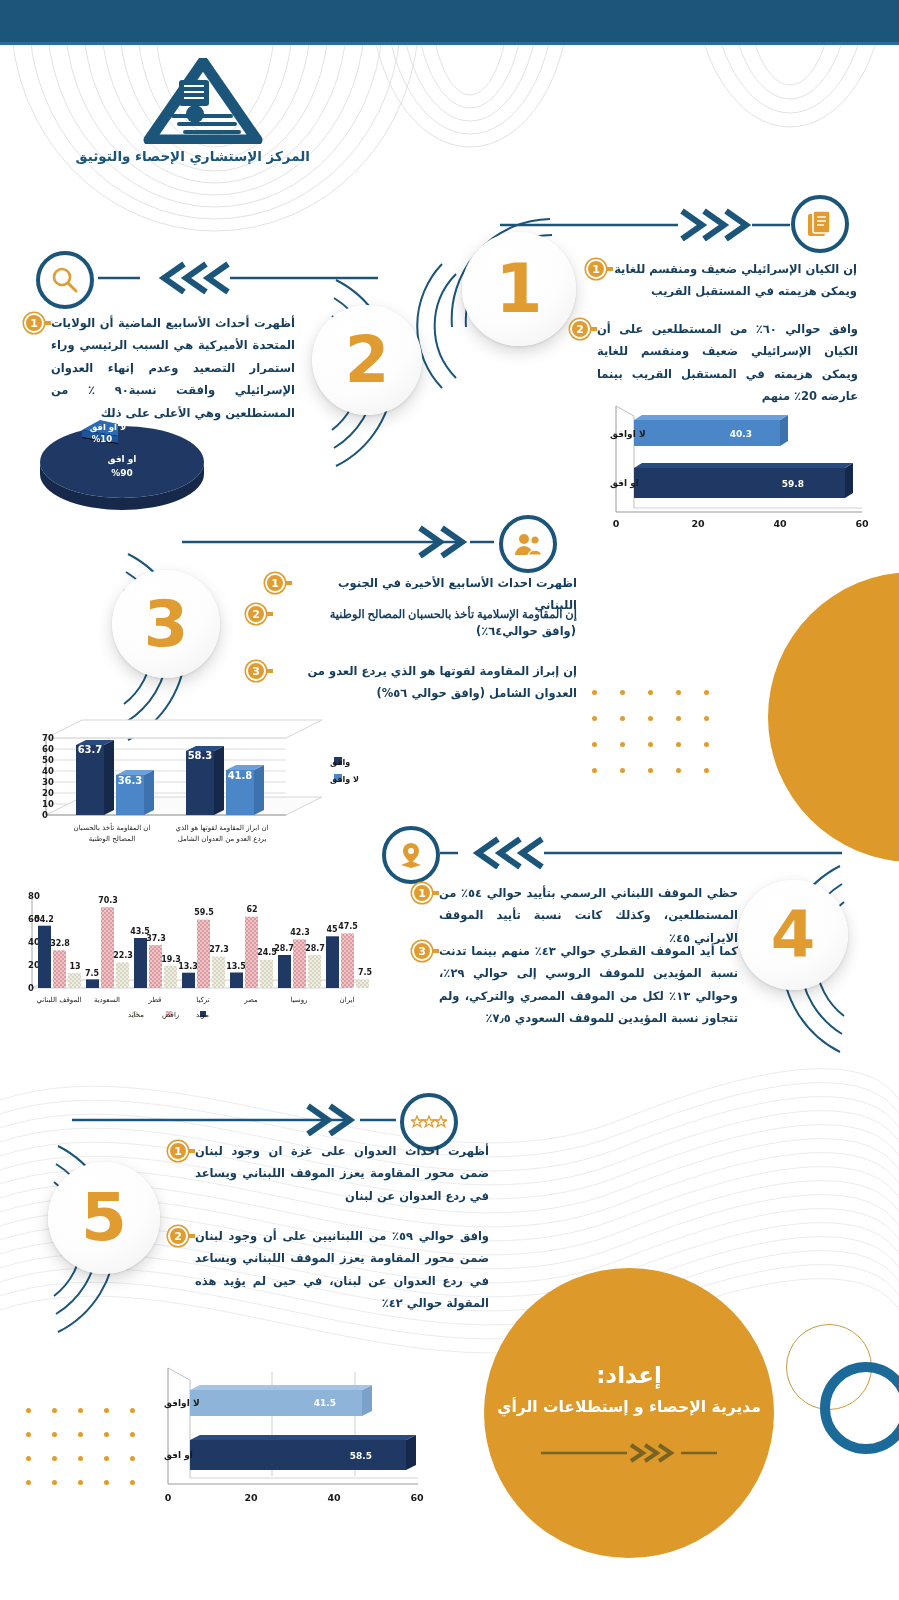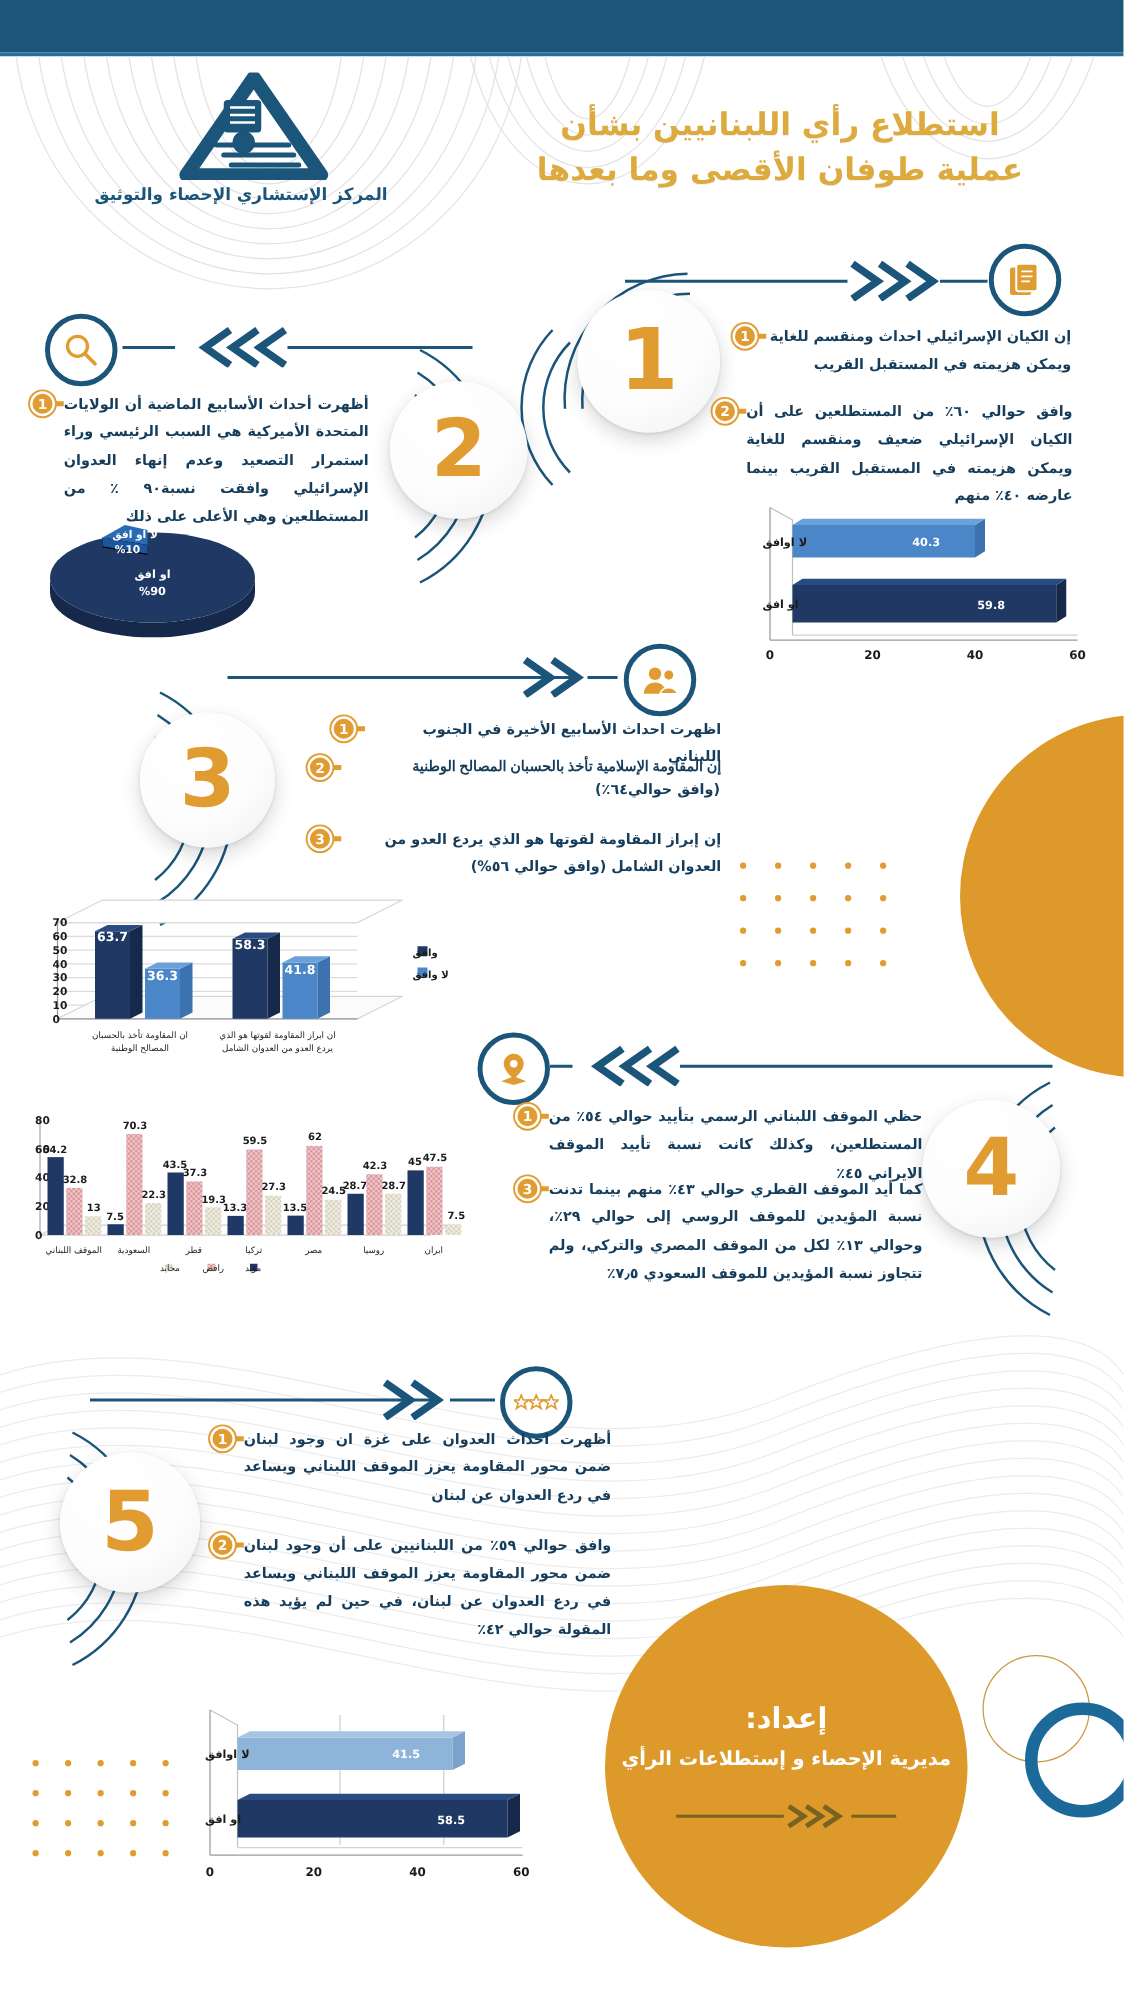--- a/index.html
+++ b/index.html
@@ -123,24 +123,20 @@
           <line x1="30" y1="58" x2="88" y2="58"></line>
           <line x1="36" y1="66" x2="92" y2="66"></line>
           <line x1="42" y1="74" x2="96" y2="74"></line>
         </g>
         <circle cx="52" cy="56" r="9" fill="#1b5579"></circle>
       </svg>
     </div>
     <div class="logo-text">المركز الإستشاري الإحصاء والتوثيق</div>
   </div>
 
-  <div class="main-title">
-    <div>استطلاع رأي اللبنانيين  بشأن</div>
-    <div>عملية  طوفان الأقصى وما بعدها</div>
-  </div>
 
   <svg class="arcs" style="left:430px; top:215px;" width="190" height="190">
     <g fill="none" stroke="#1b5579" stroke-width="2">
       <path d="M120 4 A 100 100 0 0 0 22 112"></path>
       <path d="M122 20 A 86 86 0 0 0 36 112"></path>
       <path d="M122 36 A 72 72 0 0 0 50 112"></path>
     </g>
   </svg>
   <svg class="arcs" style="left:402px; top:262px;" width="120" height="130">
     <g fill="none" stroke="#1b5579" stroke-width="2">
@@ -171,27 +167,27 @@
         <g stroke="#fff" stroke-width="1.4">
           <line x1="10" y1="7" x2="19" y2="7"></line>
           <line x1="10" y1="11" x2="19" y2="11"></line>
           <line x1="10" y1="15" x2="17" y2="15"></line>
         </g>
       </svg>
     </span>
   </div>
 
   <div class="bullet-row" style="left:586px; top:258px; width:275px;">
-    <div class="bullet-text" style="width:248px;">إن الكيان الإسرائيلي احداث ومنقسم للغاية ويمكن هزيمته في المستقبل القريب</div>
+    <div class="bullet-text" style="width:248px;">إن الكيان الإسرائيلي ضعيف ومنقسم للغاية ويمكن هزيمته في المستقبل القريب</div>
     <div class="bullet-stem"></div>
     <div class="bullet-badge">1</div>
   </div>
 
   <div class="bullet-row" style="left:570px; top:318px; width:292px;">
-    <div class="bullet-text justified" style="width:265px;">وافق حوالي ٦٠٪ من المستطلعين على أن الكيان الإسرائيلي ضعيف ومنقسم للغاية ويمكن هزيمته في المستقبل القريب  بينما عارضه ٤٠٪ منهم</div>
+    <div class="bullet-text justified" style="width:265px;">وافق حوالي ٦٠٪ من المستطلعين على أن الكيان الإسرائيلي ضعيف ومنقسم للغاية ويمكن هزيمته في المستقبل القريب  بينما عارضه 20٪ منهم</div>
     <div class="bullet-stem"></div>
     <div class="bullet-badge">2</div>
   </div>
 
   <div class="chart" style="left:572px; top:398px;">
     <svg width="300" height="140" viewBox="0 0 300 140">
 
       <polyline points="44,8 62,18 62,110" fill="none" stroke="#bfbfbf" stroke-width="1"></polyline>
       <line x1="44" y1="8" x2="44" y2="114" stroke="#9a9a9a" stroke-width="1"></line>
       <line x1="44" y1="114" x2="290" y2="114" stroke="#9a9a9a" stroke-width="1"></line>

